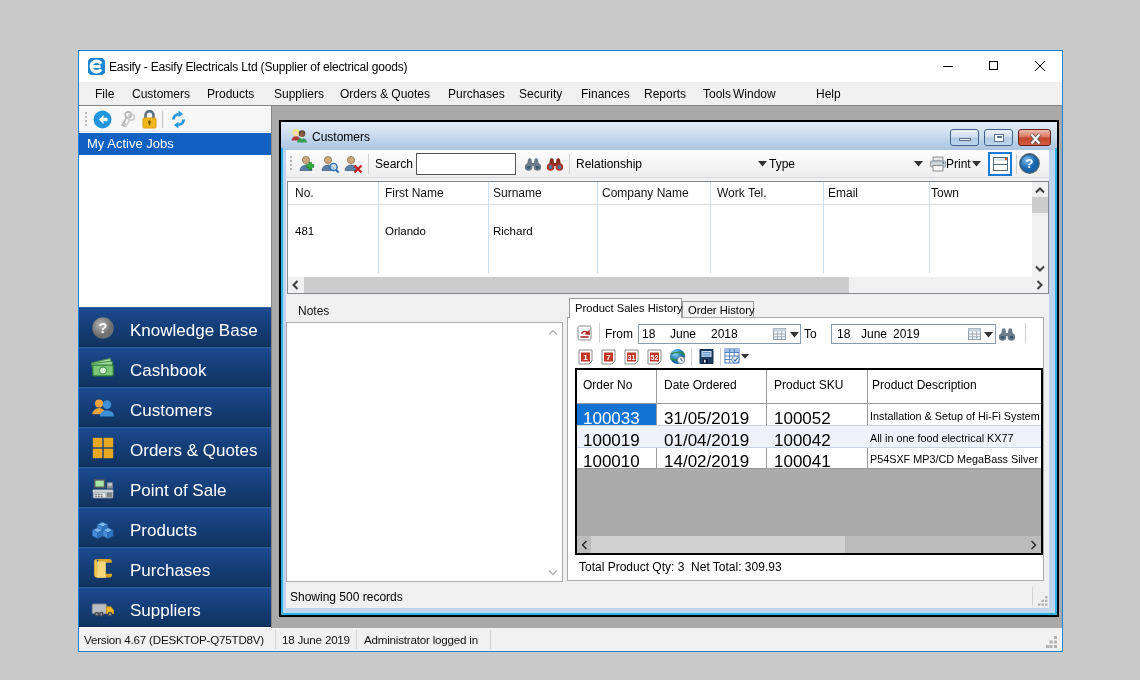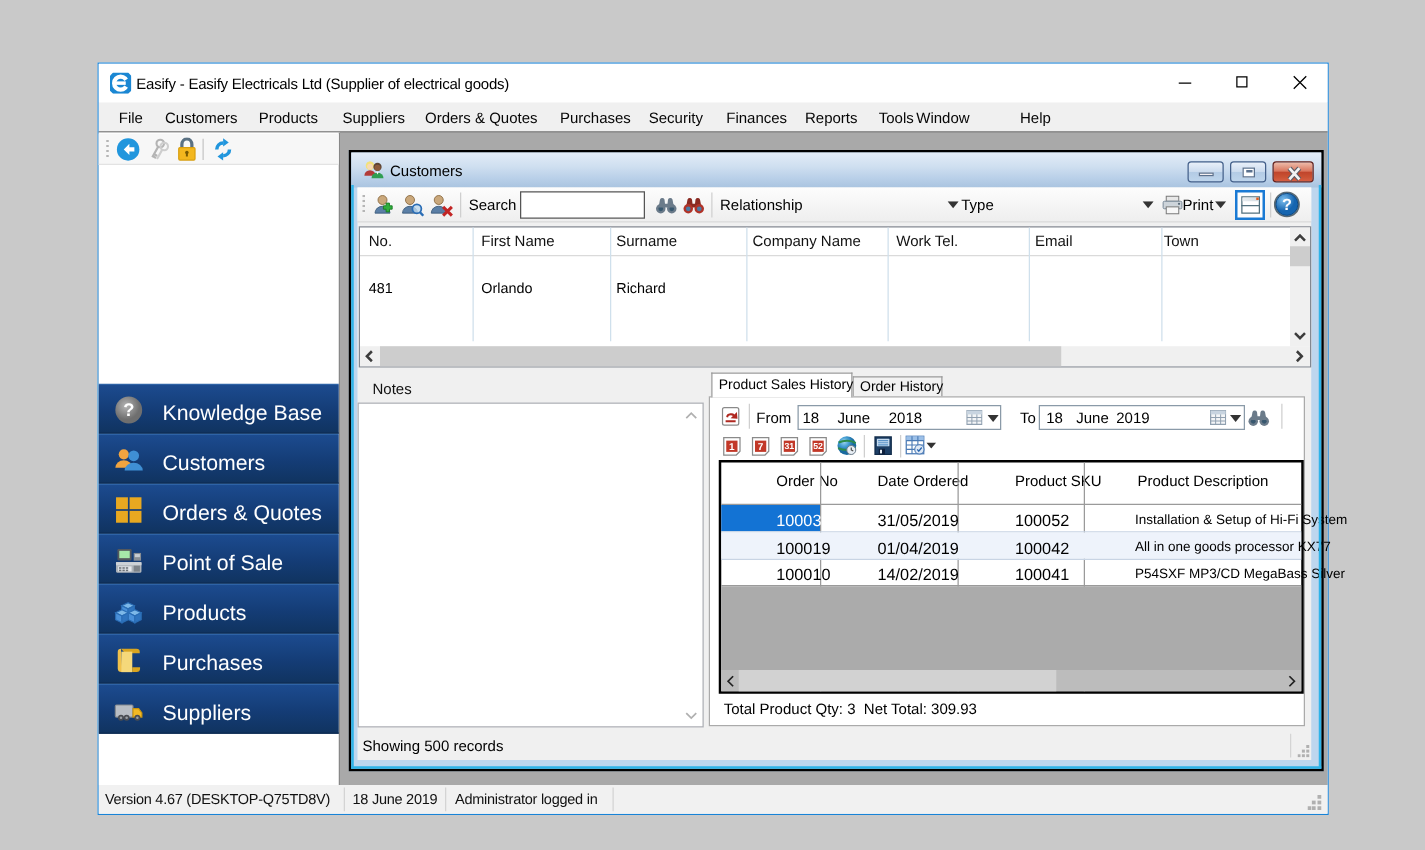--- a/index.html
+++ b/index.html
@@ -47,24 +47,24 @@
   .sbtrack { background:#f0f0f0; }
   
   #noteslbl { position:absolute; font-size:12px; color:#111; }
   #notesbox { position:absolute; background:#fff; border:1px solid #abadb3; }
   
   .tab { position:absolute; font-size:12px; color:#000; }
   #tabpanel { position:absolute; background:#fff; border:1px solid #aaa; }
   
   #stable { position:absolute; border:2px solid #000; background:#fff; }
   .scol { position:absolute; top:0; width:1px; height:100%; background:#9a9a9a; }
-  .stxt { position:absolute; white-space:nowrap; color:#000;margin-left:38px; }
+  .stxt { position:absolute; white-space:nowrap; color:#000; }
   
   .t12 { font-size:12px; color:#000; white-space:nowrap; }
-  .t11 { font-size:13px; color:#000; white-space:nowrap; }
+  .t11 { font-size:17px; color:#000; white-space:nowrap; }
 </style>
 </head>
 <body>
 <div id="win">
 
   <div id="titlebar">
     <svg class="abs" style="left:9px;top:7px" width="17" height="17" viewBox="0 0 17 17">
       <path d="M2.5 0 L14.5 0 L17 2.5 L17 14.5 L14.5 17 L2.5 17 L0 14.5 L0 2.5 Z" fill="#1b87d3"></path>
       <circle cx="8.5" cy="8.5" r="5.2" fill="none" stroke="#fff" stroke-width="3.4"></circle>
       <path d="M8.5 8.5 L17 3.2 L17 13.8 Z" fill="#1b87d3"></path>
@@ -135,33 +135,47 @@
 
     <svg class="abs" style="left:90px;top:3px" width="19" height="19" viewBox="0 0 19 19">
       <g fill="#2196dd">
         <path d="M9.5 3 A6.5 6.5 0 0 0 3 9.5 L5.8 9.5 A3.9 3.9 0 0 1 9.5 5.8 Z"></path>
         <path d="M9.5 3 L9.5 0.6 L14 3.9 L9.5 7.2 Z"></path>
         <path d="M9.5 16 A6.5 6.5 0 0 0 16 9.5 L13.2 9.5 A3.9 3.9 0 0 1 9.5 13.2 Z"></path>
         <path d="M9.5 16 L9.5 18.4 L5 15.1 L9.5 11.8 Z"></path>
       </g>
     </svg>
   </div>
+  <div id="bluerow">My Active Jobs</div>
   <div id="navstack">
     <div class="navbtn">
         <svg class="ico" viewBox="0 0 23 23">
         <defs>
             <radialGradient id="qg" cx="40%" cy="35%">
               <stop offset="0%" stop-color="#b5b5b5"></stop>
               <stop offset="100%" stop-color="#6f6f6f"></stop>
             </radialGradient>
           </defs>
         <circle cx="11.5" cy="11.5" r="9.5" fill="url(#qg)"></circle>
         <text x="11.5" y="16" font-size="13" font-weight="bold" fill="#fff" text-anchor="middle" font-family="Liberation Sans">?</text>
       </svg>
         <div class="lbl">Knowledge Base</div>
+      </div>
+    <div class="navbtn">
+        <svg class="ico" viewBox="0 0 23 23">
+        <g transform="rotate(-14 11 13)">
+            <rect x="3" y="5" width="17" height="8.6" rx="1" fill="#b7e3b7" stroke="#4d9b4d" stroke-width="0.9"></rect>
+          </g>
+        <g transform="rotate(-7 11 13)">
+            <rect x="3" y="6.5" width="17.5" height="9" rx="1" fill="#9bd89b" stroke="#3d8b3d" stroke-width="0.9"></rect>
+          </g>
+        <rect x="2.5" y="9" width="18" height="9.5" rx="1" fill="#7bc87b" stroke="#2e7d32" stroke-width="1"></rect>
+        <circle cx="11.5" cy="13.7" r="3.1" fill="#d8f0d8" stroke="#2e7d32" stroke-width="0.8"></circle>
+      </svg>
+        <div class="lbl">Cashbook</div>
       </div>
     <div class="navbtn">
         <svg class="ico" viewBox="0 0 23 23">
         <circle cx="8" cy="7.5" r="3.6" fill="#f0a440"></circle>
         <path d="M2 17 a6 5.4 0 0 1 12 0 Z" fill="#f0a440"></path>
         <circle cx="15" cy="8.5" r="3.8" fill="#3f8fd4"></circle>
         <path d="M8.6 19 a6.4 5.6 0 0 1 12.8 0 Z" fill="#3f8fd4"></path>
       </svg>
         <div class="lbl">Customers</div>
       </div>
@@ -427,21 +441,21 @@
             <rect x="0.5" y="0.5" width="12" height="11" fill="#f3f5f7" stroke="#90a0b0"></rect>
             <rect x="0.5" y="0.5" width="12" height="3" fill="#c8d4e0"></rect>
             <g stroke="#90a0b0" stroke-width="0.8">
                 <path d="M4.5 3.5 L4.5 11.5 M8.5 3.5 L8.5 11.5 M0.5 6 L12.5 6 M0.5 8.8 L12.5 8.8"></path>
               </g>
           </svg>
           <svg class="abs" style="left:151px;top:7px" width="9" height="6" viewBox="0 0 9 6">
               <path d="M0 0 L9 0 L4.5 5.5 Z" fill="#333"></path>
             </svg>
         </div>
-        <div class="abs t12" style="left:248px;top:9px">To</div>
+        <div class="abs t12" style="left:236px;top:9px">To</div>
         <div class="abs" style="left:263px;top:6px;width:165px;height:20px;background:#fff;border:1px solid #8a9aa8">
           <div class="abs t12" style="left:5px;top:2px">18</div>
           <div class="abs t12" style="left:29px;top:2px">June</div>
           <div class="abs t12" style="left:61px;top:2px">2019</div>
           <svg class="abs" style="left:136px;top:3px" width="13" height="12" viewBox="0 0 13 12">
             <rect x="0.5" y="0.5" width="12" height="11" fill="#f3f5f7" stroke="#90a0b0"></rect>
             <rect x="0.5" y="0.5" width="12" height="3" fill="#c8d4e0"></rect>
             <g stroke="#90a0b0" stroke-width="0.8">
                 <path d="M4.5 3.5 L4.5 11.5 M8.5 3.5 L8.5 11.5 M0.5 6 L12.5 6 M0.5 8.8 L12.5 8.8"></path>
               </g>
@@ -533,21 +547,21 @@
           <div class="stxt t11" style="left:6px;top:39px;color:#fff">100033</div>
           <div class="stxt t11" style="left:87px;top:39px">31/05/2019</div>
           <div class="stxt t11" style="left:197px;top:39px">100052</div>
           <div class="stxt" style="left:293px;top:40px;font-size:10.8px">Installation &amp; Setup of Hi-Fi System</div>
           <div class="abs" style="left:0;top:55px;width:464px;height:1px;background:#c8d4e4"></div>
 
           <div class="abs" style="left:0;top:56px;width:464px;height:21px;background:#eef3fb"></div>
           <div class="stxt t11" style="left:6px;top:61px">100019</div>
           <div class="stxt t11" style="left:87px;top:61px">01/04/2019</div>
           <div class="stxt t11" style="left:197px;top:61px">100042</div>
-          <div class="stxt" style="left:293px;top:62px;font-size:10.8px">All in one goods processor KX77</div>
+          <div class="stxt" style="left:293px;top:62px;font-size:10.8px">All in one food electrical KX77</div>
           <div class="abs" style="left:0;top:77px;width:464px;height:1px;background:#c8d4e4"></div>
 
           <div class="stxt t11" style="left:6px;top:82px">100010</div>
           <div class="stxt t11" style="left:87px;top:82px">14/02/2019</div>
           <div class="stxt t11" style="left:197px;top:82px">100041</div>
           <div class="stxt" style="left:293px;top:83px;font-size:10.8px">P54SXF MP3/CD MegaBass Silver</div>
           <div class="abs" style="left:0;top:98px;width:464px;height:1px;background:#9a9a9a"></div>
 
           <div class="abs" style="left:0;top:99px;width:464px;height:67px;background:#ababab"></div>
 

